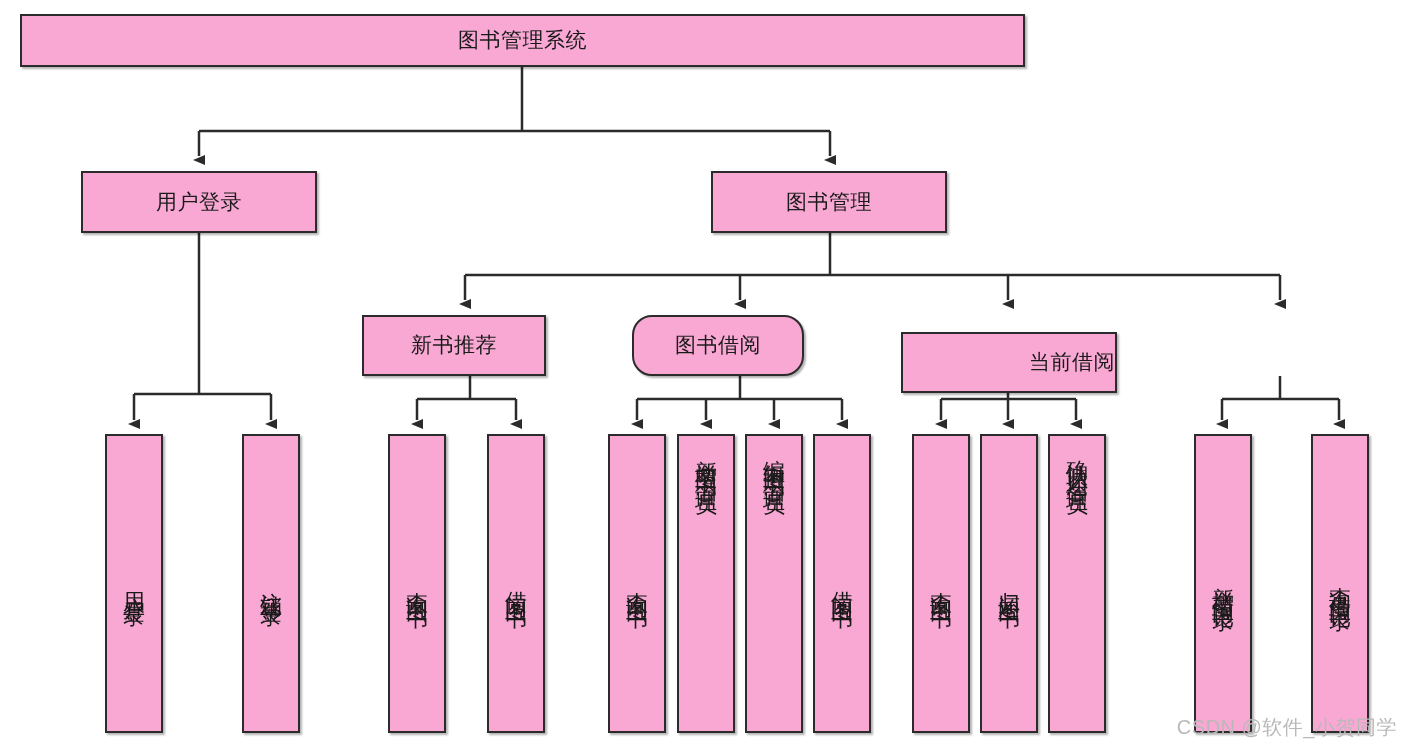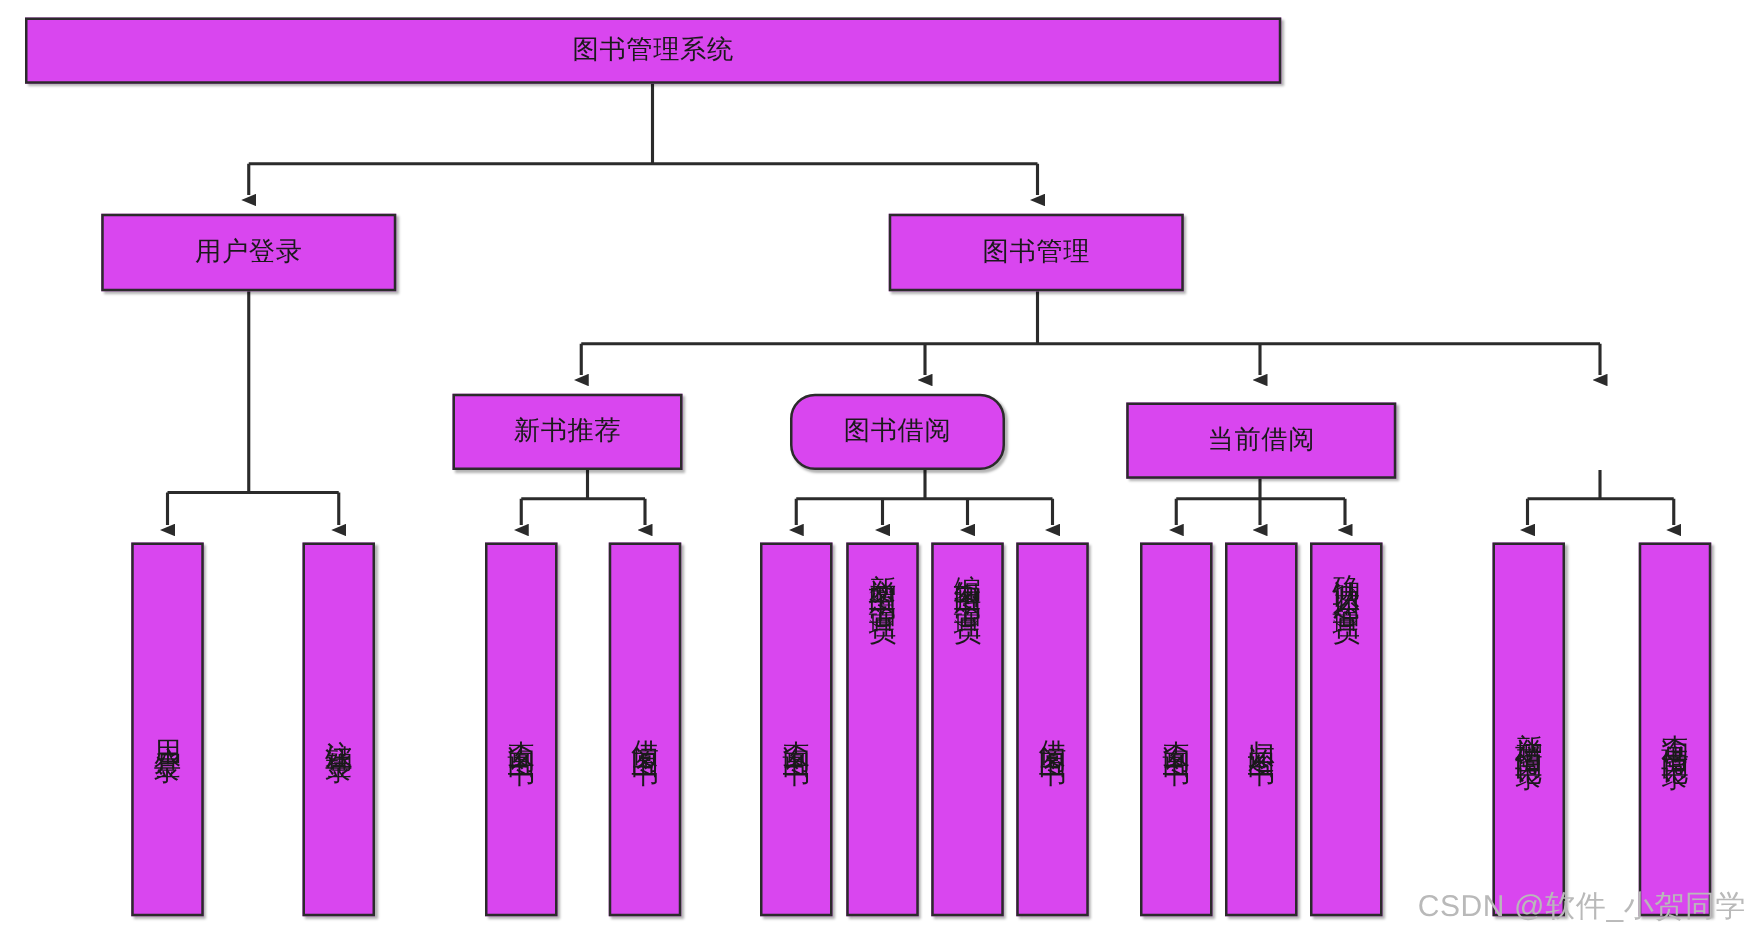--- a/index.html
+++ b/index.html
@@ -22,21 +22,21 @@
     position: absolute;
     left: 0;
     top: 0;
     width: 1405px;
     height: 747px;
     pointer-events: none;
   }
   .node {
     position: absolute;
     box-sizing: border-box;
-    background: #d946ef;
+    background: #f9a8d4;
     border: 2px solid #2b2b2b;
     box-shadow: 2px 2px 2px rgba(0,0,0,0.30);
     display: flex;
     align-items: center;
     justify-content: center;
     color: #1a1a1a;
     z-index: 2;
   }
   .node .label {
     font-size: 21px;
@@ -59,21 +59,21 @@
     white-space: normal;
     max-height: 100%;
   }
   .node.vertical.top-aligned {
     align-items: flex-start;
   }
   .watermark {
     position: absolute;
     right: 8px;
     bottom: 6px;
-    font-size: 24px;
+    font-size: 20px;
     color: #b9b9b9;
     letter-spacing: 0.5px;
     z-index: 3;
     white-space: nowrap;
     user-select: none;
   }
 </style>
 </head>
 <body>
 
@@ -139,21 +139,21 @@
   <div class="node" style="left:711px; top:171px; width:236px; height:62px;text-align:center;">
     <span class="label">图书管理</span>
   </div>
 
   <div class="node" style="left:362px; top:315px; width:184px; height:61px;">
     <span class="label">新书推荐</span>
   </div>
   <div class="node" style="left:632px; top:315px; width:172px; height:61px;border-radius:20px;">
     <span class="label">图书借阅</span>
   </div>
-  <div class="node" style="left:901px; top:322px; width:216px; height:61px;">
+  <div class="node" style="left:901px; top:332px; width:216px; height:61px;justify-content:flex-end;">
     <span class="label">当前借阅</span>
   </div>
 
   <div class="node vertical" style="left:105px; top:434px; width:58px; height:299px;">
     <span class="label">用户登录</span>
   </div>
   <div class="node vertical" style="left:242px; top:434px; width:58px; height:299px;">
     <span class="label">注销登录</span>
   </div>
 

